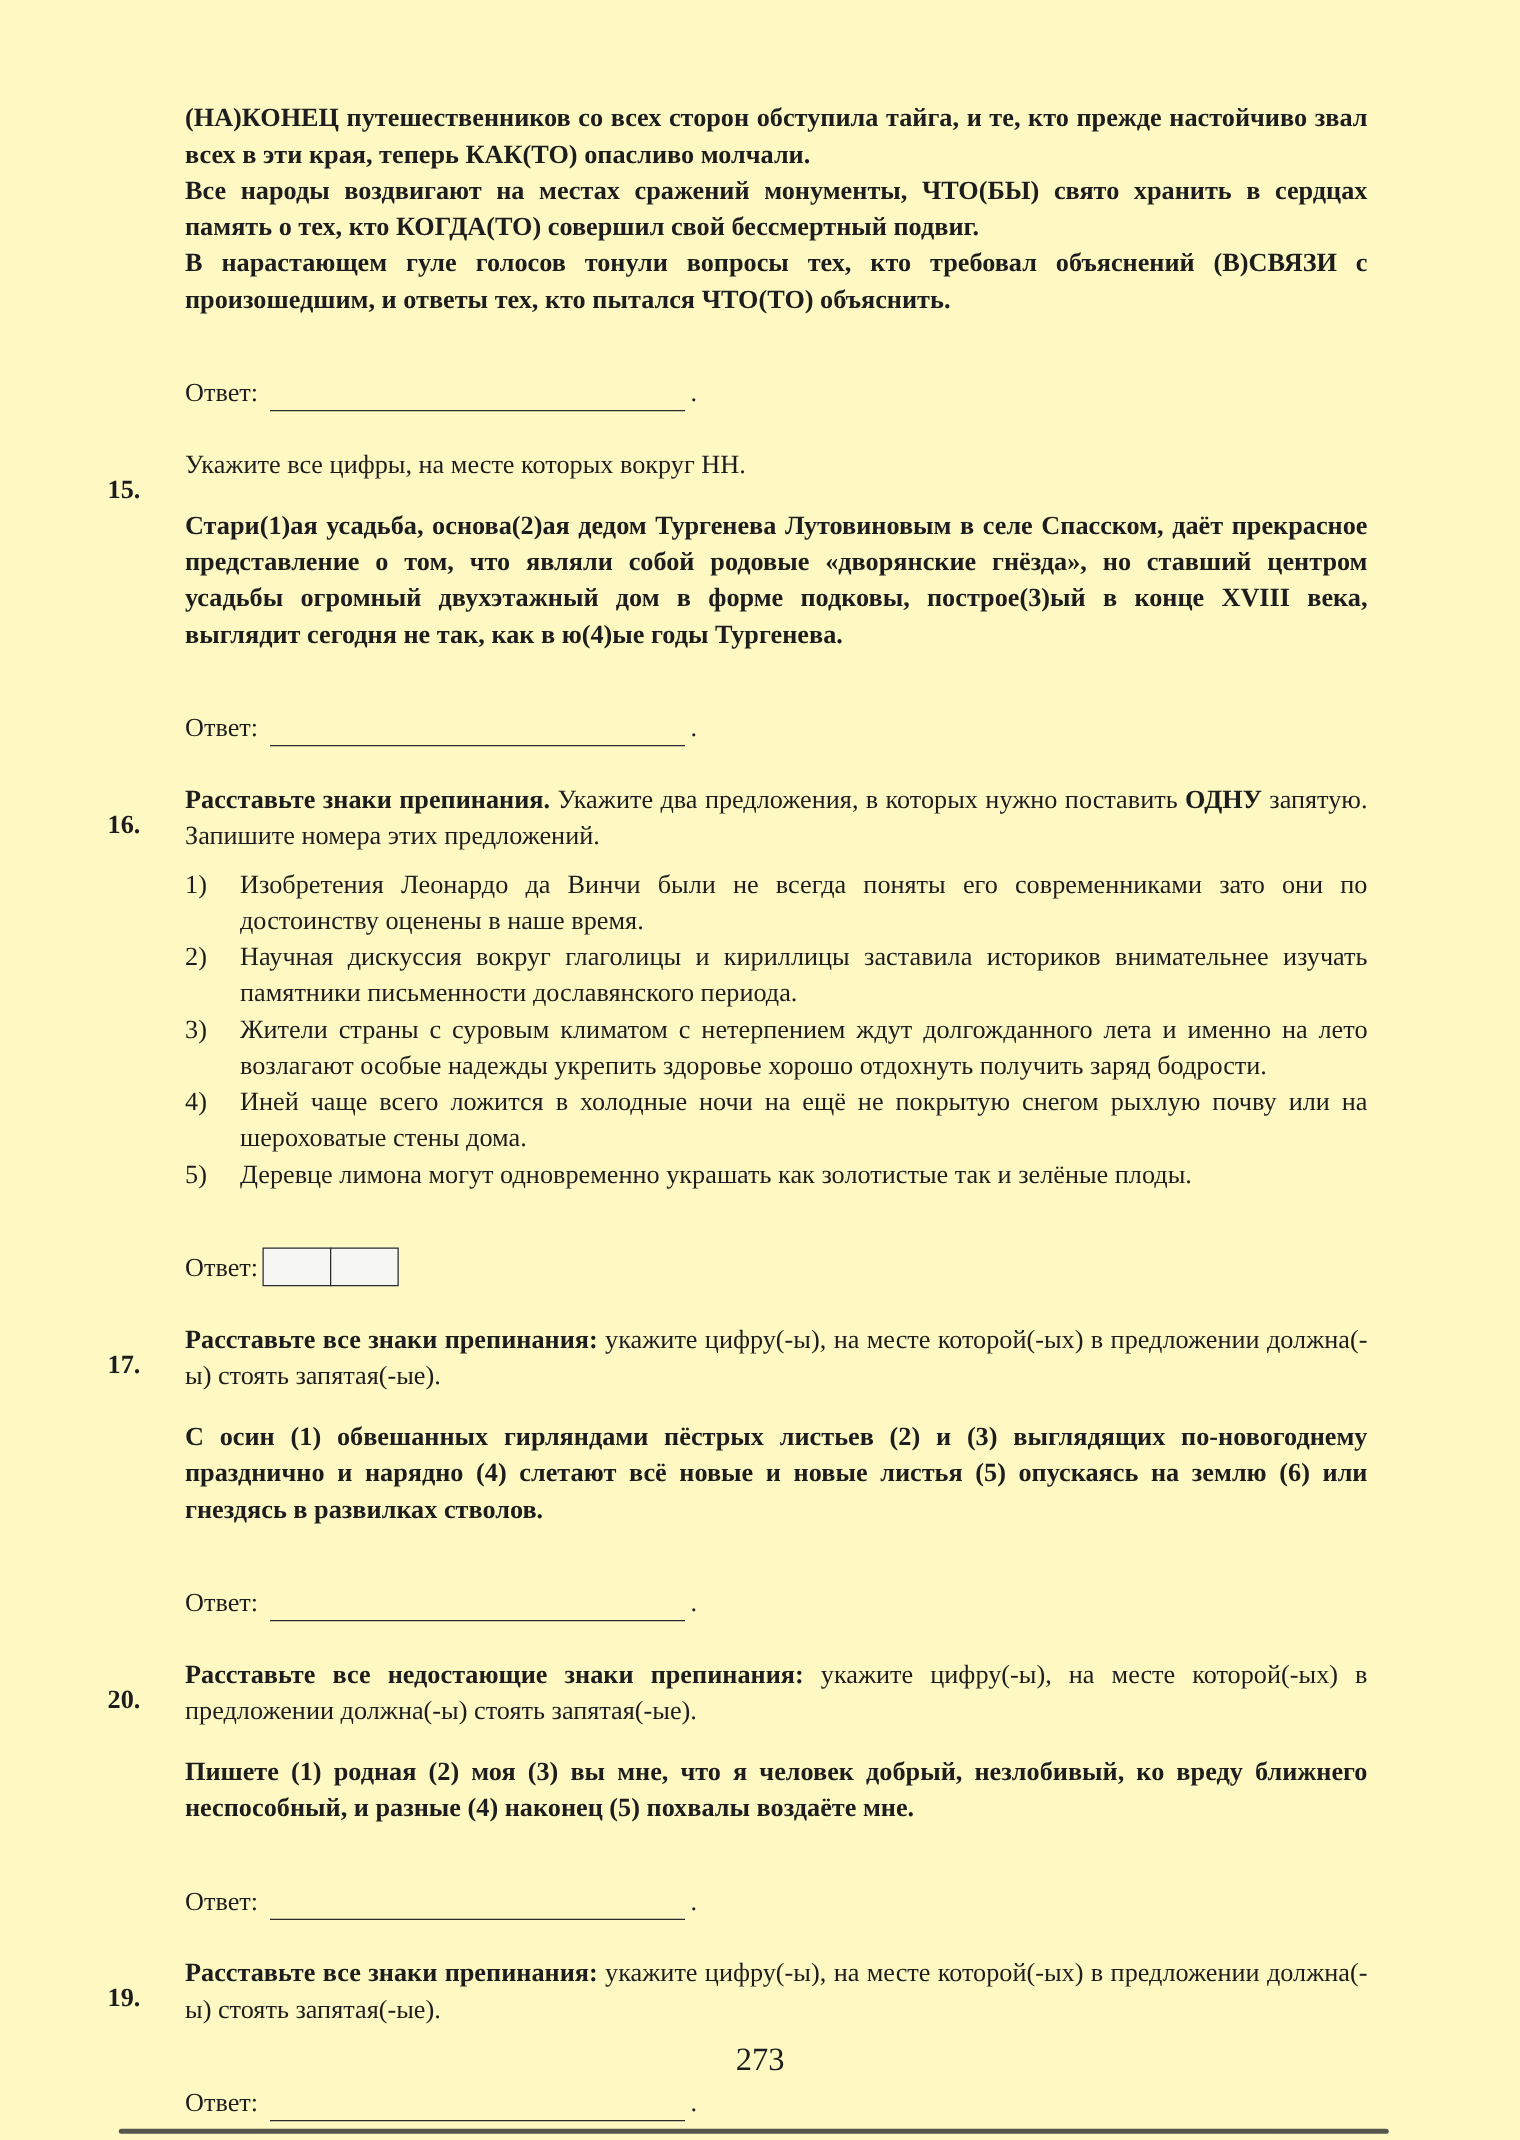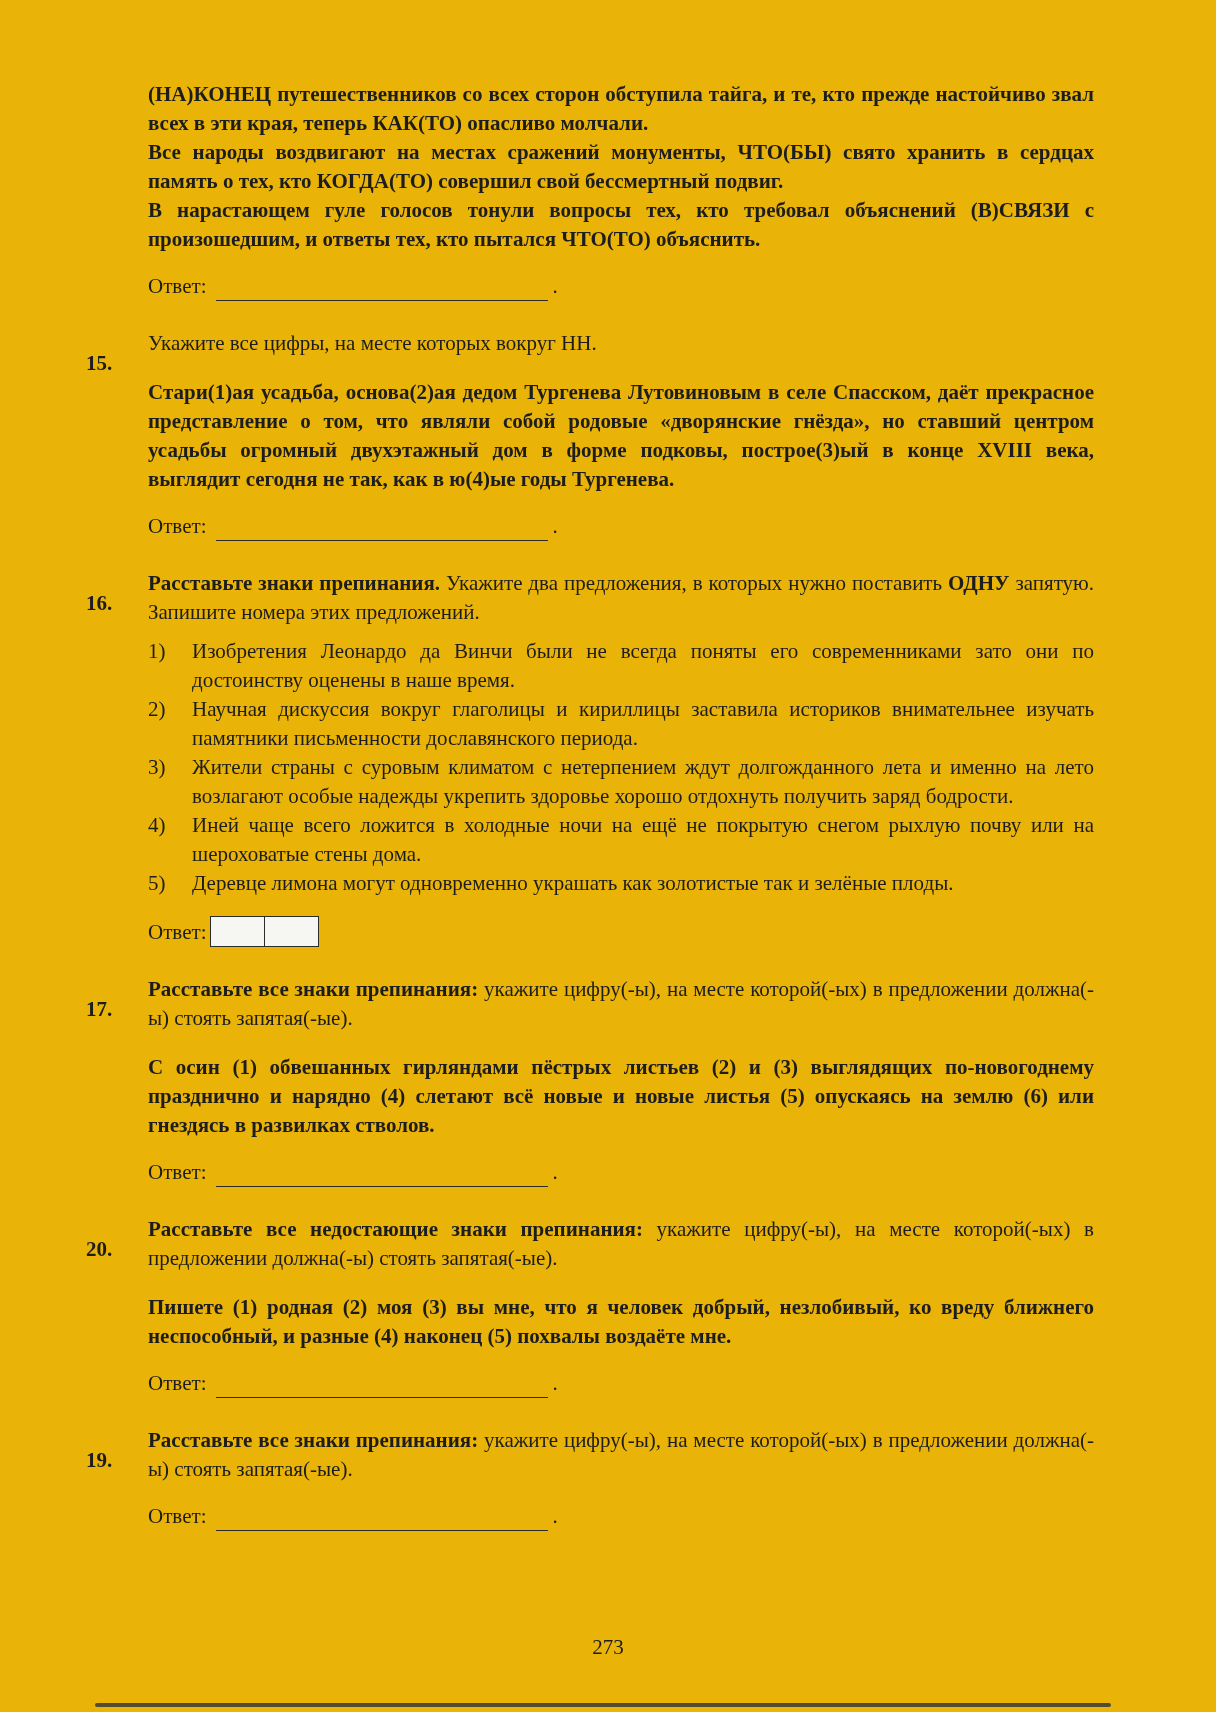--- a/index.html
+++ b/index.html
@@ -1,21 +1,21 @@
 <!DOCTYPE html>
 <html><head>
 <meta charset="utf-8">
 <style>
   html, body { margin: 0; padding: 0; background: #dededa; }
   .page {
     position: relative;
     width: 1216px;
     height: 1712px;
     margin: 0 auto;
-    background: #eab308;
+    background: #fef9c3;
     box-sizing: border-box;
     padding: 80px 122px 0 86px;
     font-family: "Liberation Serif", "DejaVu Serif", serif;
     font-size: 21px;
     line-height: 29px;
     color: #1d1d1d;
     overflow: hidden;
   }
   .block { display: flex; margin-bottom: 26px; }
   .qnum {
@@ -30,21 +30,21 @@
   .body-gap { margin-top: 20px; }
   .opts { margin: 10px 0 0 0; padding: 0; list-style: none; }
   .opt { display: flex; }
   .opt-num { width: 44px; flex-shrink: 0; }
   .opt-text { flex: 1; text-align: justify; }
   .answer-row {
     margin: 18px 0 2px 0;
     display: flex;
     align-items: flex-end;
   }
-  .answer-label { font-weight: normal; }
+  .answer-label { font-weight: normal; margin-top: 28px; }
   .answer-line {
     display: inline-block;
     width: 332px;
     height: 1.05em;
     margin-left: 10px;
     border-bottom: 1.6px solid #2b2b2b;
   }
   .answer-dot { margin-left: 4px; }
   .answer-boxes { display: inline-flex; margin-left: 4px; align-items: flex-end; }
   .answer-cell {
@@ -54,21 +54,21 @@
     box-sizing: border-box;
     background: #f6f6f2;
   }
   .answer-cell + .answer-cell { margin-left: -1.7px; }
   .page-footer {
     position: absolute;
     left: 0;
     right: 0;
     bottom: 50px;
     text-align: center;
-    font-size: 21px;
+    font-size: 26px;
     color: #1d1d1d;
   }
   .scan-edge {
     position: absolute;
     left: 95px;
     right: 105px;
     bottom: 5px;
     height: 4px;
     background: #3a3a38;
     border-radius: 2px;

